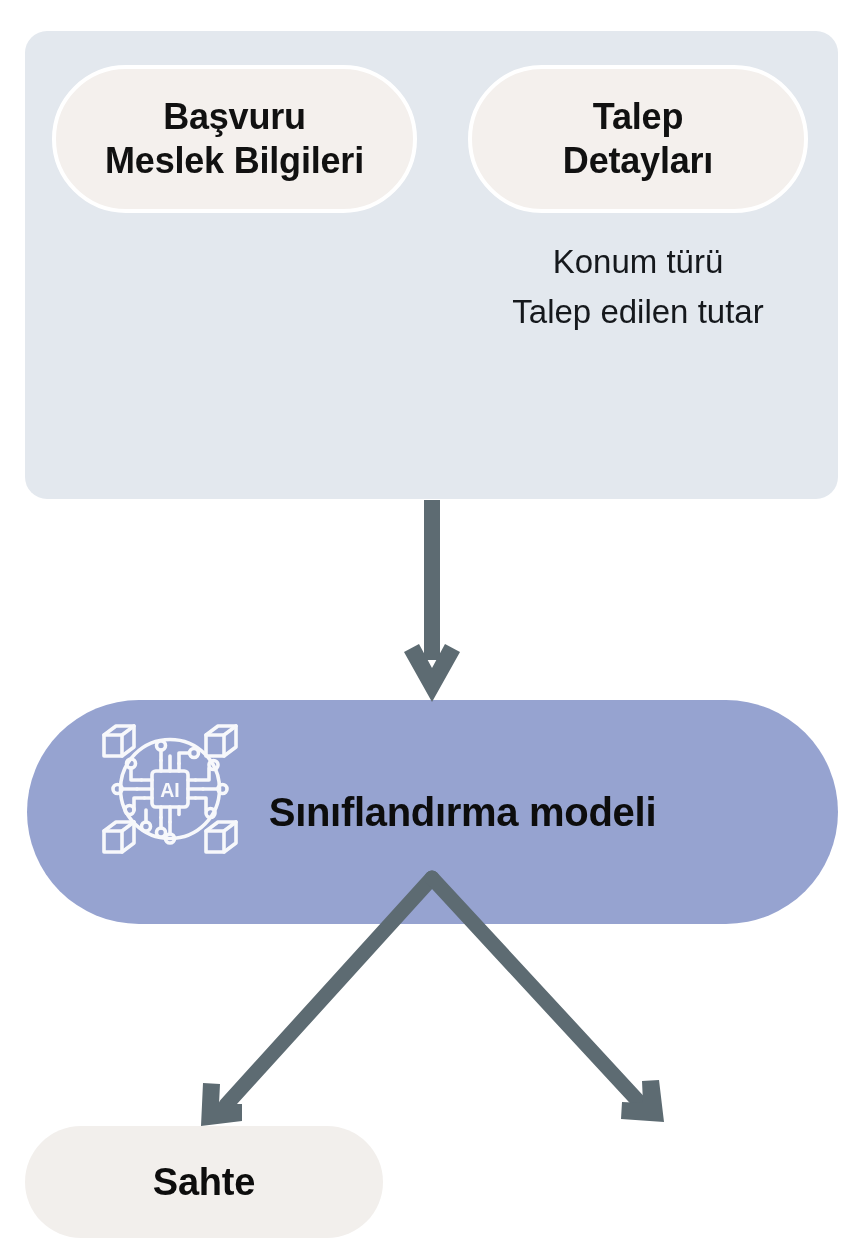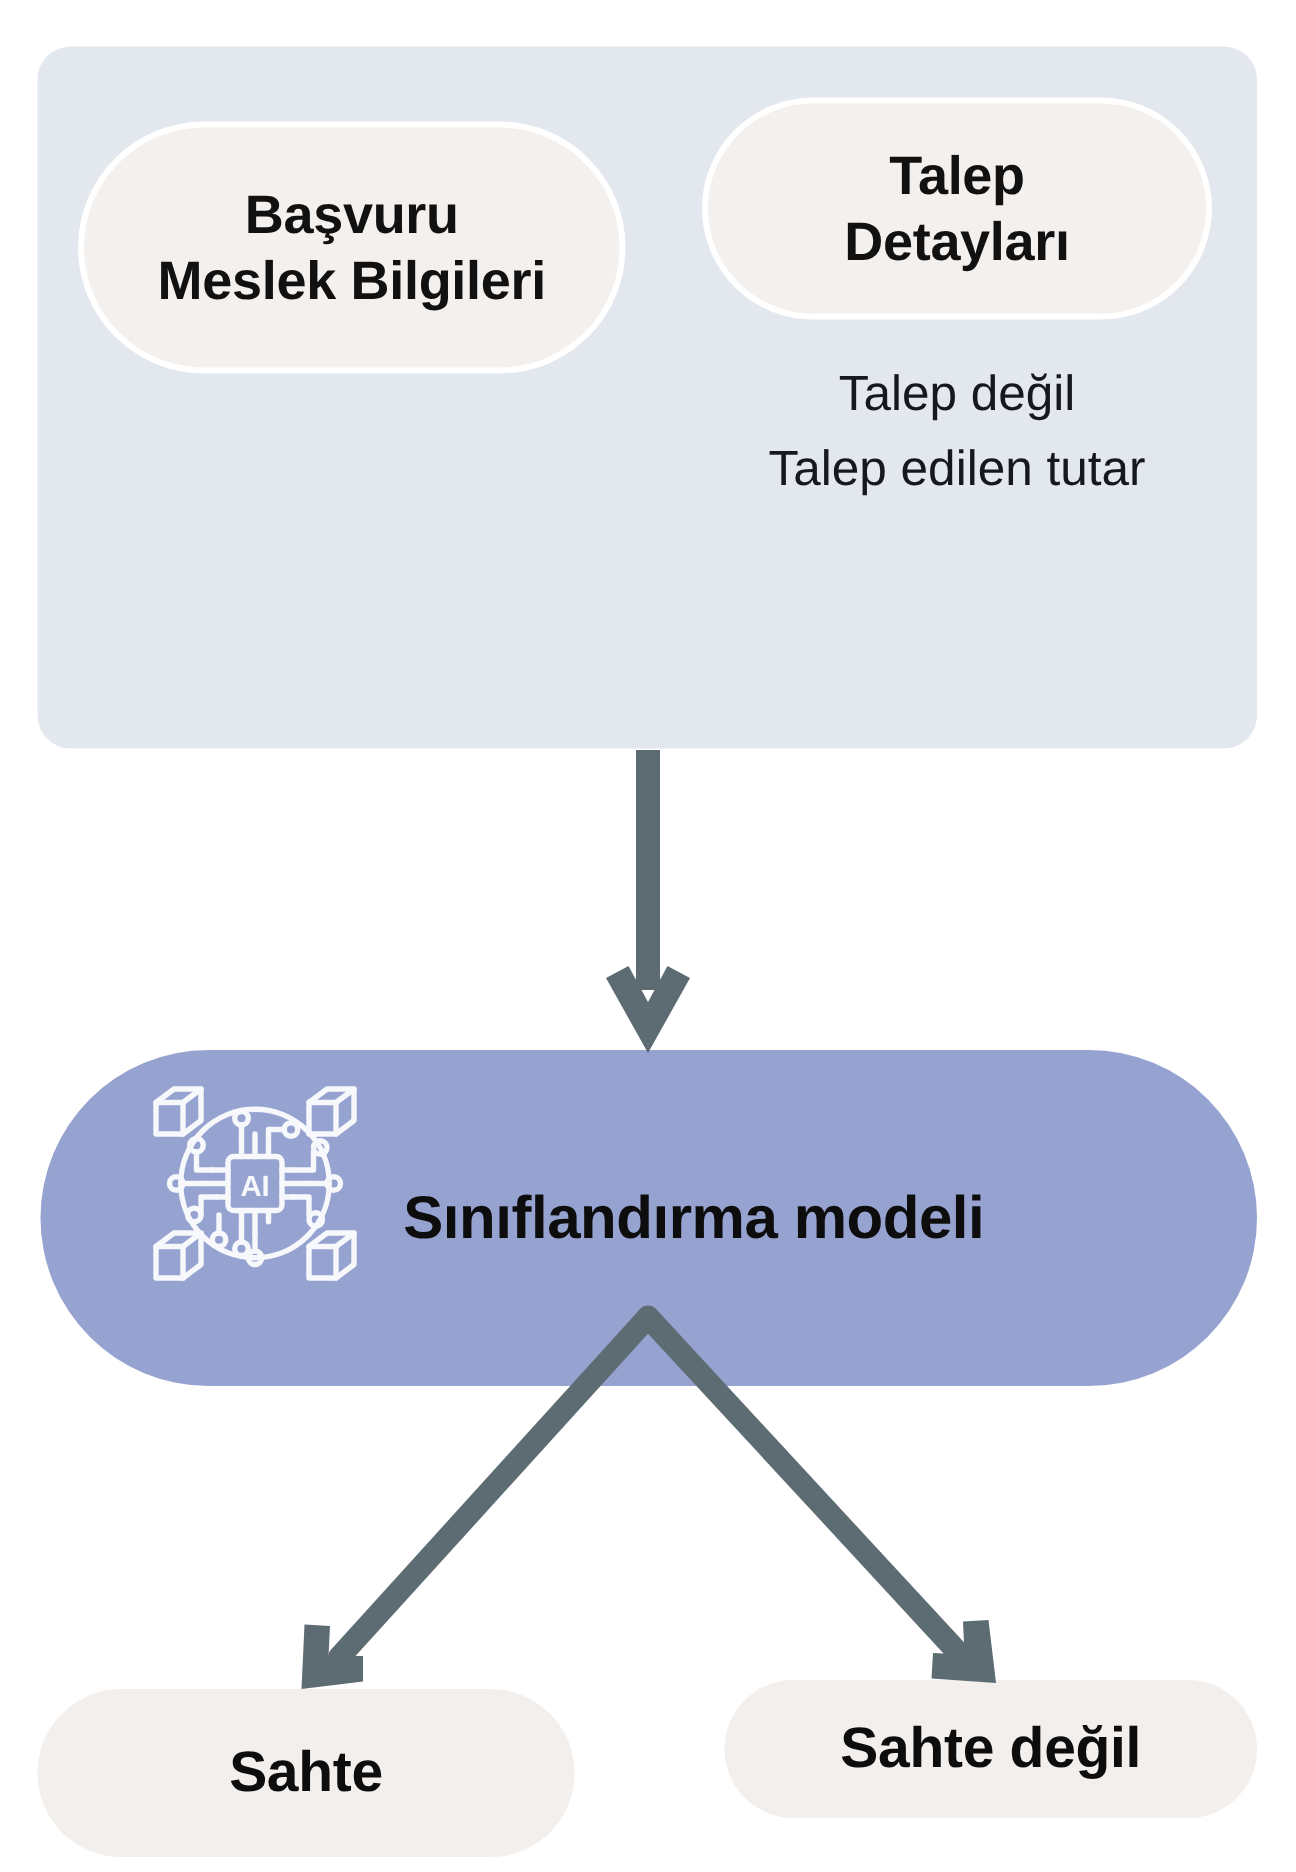--- a/index.html
+++ b/index.html
@@ -47,21 +47,21 @@
     font-weight: bold;
     font-size: 36px;
     line-height: 1.22;
     letter-spacing: -0.2px;
     display: flex;
     align-items: center;
     justify-content: center;
     text-align: center;
     padding: 6px 14px;
   }
-  .group-applicant .pill-head { height: 168px; margin-top: 50px; }
+  .group-applicant .pill-head { height: 148px; margin-top: 34px; }
   .group-request   .pill-head { height: 148px; margin-top: 34px; }
 
   .field-list {
     margin-top: 24px;
     color: #15181c;
     font-size: 33px;
     line-height: 1.52;
     font-weight: 400;
     text-align: center;
   }
@@ -141,21 +141,21 @@
     </div>
 
     <div class="group group-request">
       <div class="pill-head">
         <span>
           <span>Talep</span><br>
           <span>Detayları</span>
         </span>
       </div>
       <div class="field-list">
-        <div>Talep değil</div>
+        <div>Konum türü</div>
         <div>Talep edilen tutar</div>
       </div>
     </div>
 
   </div>
 
   <div class="model-pill">
     <span class="model-icon">
       <svg viewBox="0 0 100 100" width="150" height="150" fill="none" stroke="#f7f8fb" stroke-width="2.4" stroke-linecap="round" stroke-linejoin="round">
 
@@ -222,23 +222,20 @@
 
         <text x="50" y="55.5" font-family="'Liberation Sans', sans-serif" font-size="13" font-weight="bold" fill="#f7f8fb" stroke="none" text-anchor="middle">AI</text>
       </svg>
     </span>
     <span class="model-label">Sınıflandırma modeli</span>
   </div>
 
   <div class="outcome outcome-fake">
     <span>Sahte</span>
   </div>
-  <div class="outcome outcome-not-fake">
-    <span>Sahte değil</span>
-  </div>
 
   <svg class="arrows" viewBox="0 0 864 1248">
 
     <g>
       <rect x="424" y="500" width="16" height="160" fill="#5d6b72"></rect>
       <path d="M432 702 L404 652 L419 644 L432 668 L445 644 L460 652 Z" fill="#5d6b72"></path>
     </g>
 
     <g>
       <line x1="432" y1="878" x2="226" y2="1105" stroke="#5d6b72" stroke-width="15" stroke-linecap="round"></line>

